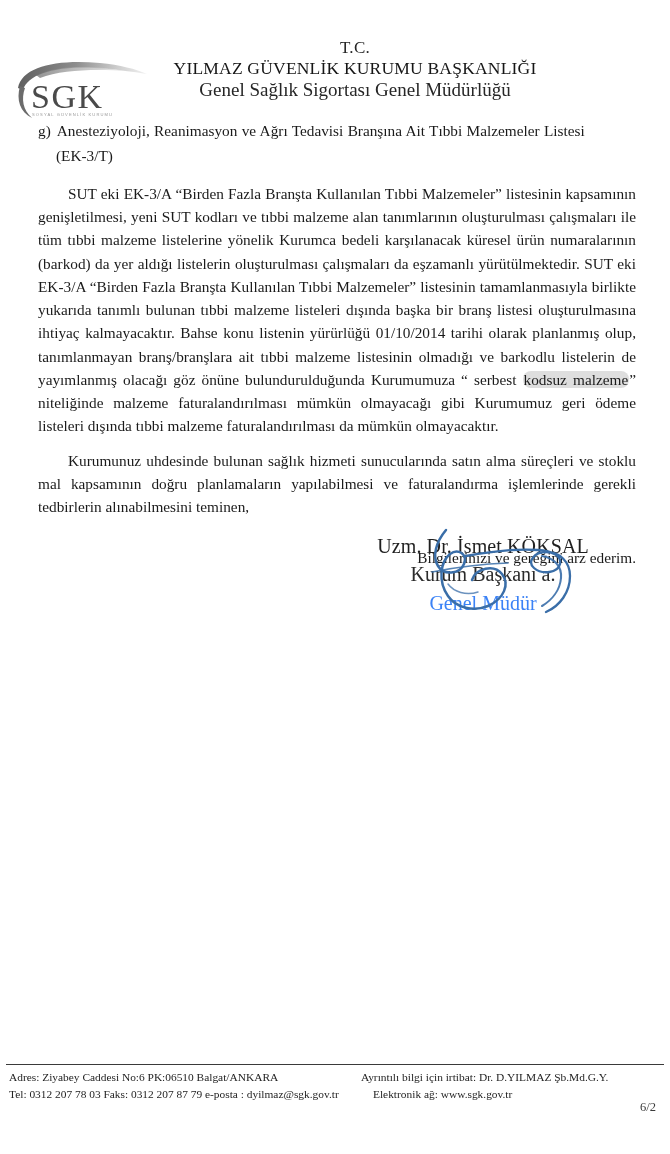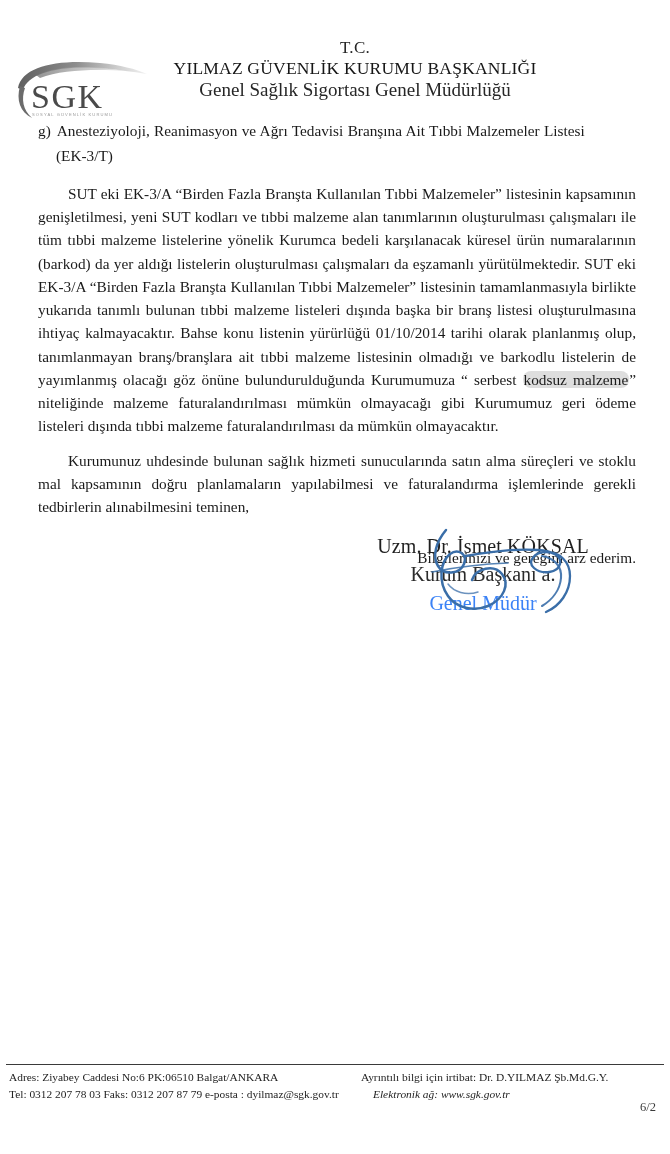--- a/index.html
+++ b/index.html
@@ -161,21 +161,21 @@
   .footer-grid {
     display: flex;
     justify-content: center;
     font-size: 11.4px;
     line-height: 1.5;
     color: #232323;
   }
   .footer-col-left  { width: 352px; }
   .footer-col-right { width: 300px; }
   .footer-row { white-space: nowrap; }
-  .footer-indent { padding-left: 12px; font-style: italic; }
+  .footer-indent { padding-left: 12px; }
 
   .page-no {
     position: absolute;
     right: 14px;
     top: 1100px;
     font-size: 12.5px;
     color: #3a3a3a;
   }
 </style>
 </head>

